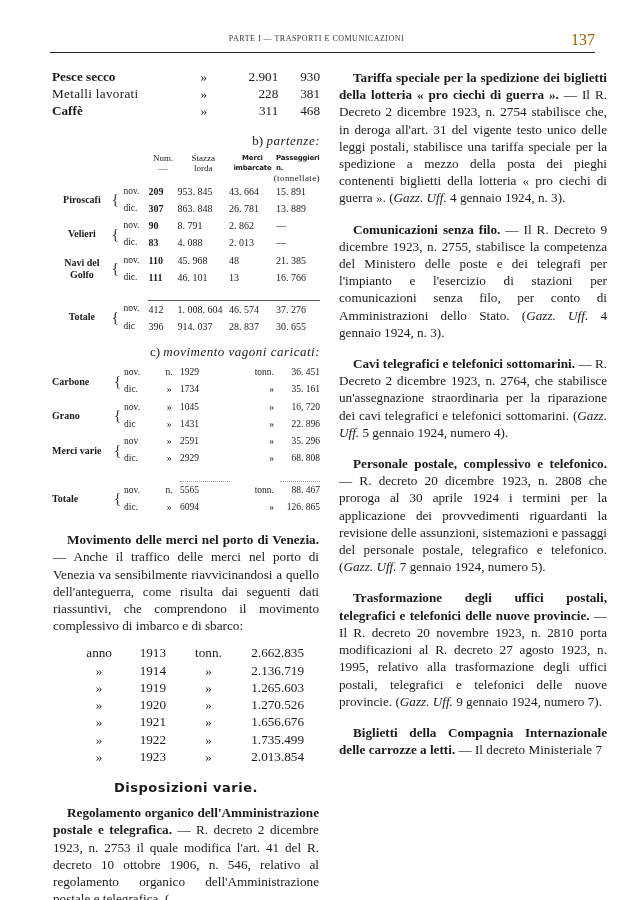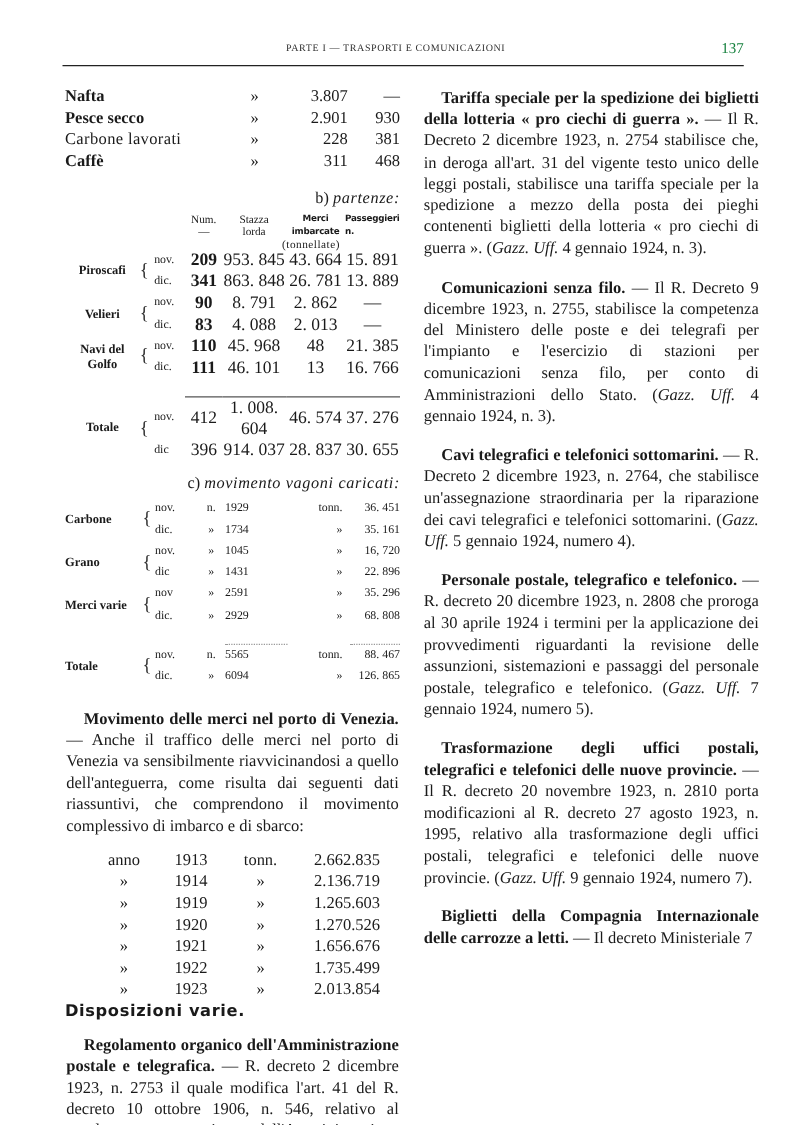--- a/index.html
+++ b/index.html
@@ -8,21 +8,21 @@
     font-family: "DejaVu Serif", "Liberation Serif", serif; color: #1a1a1a;
   }
   .header {
     position: absolute; left: 50px; top: 30px; width: 545px; height: 20px;
   }
   .header .title {
     position: absolute; left: 0; right: 12px; top: 4px; text-align: center;
     font-size: 8px; letter-spacing: 0.5px; font-family: "Liberation Serif", serif; color: #333;
   }
   .header .pnum {
-    position: absolute; right: 0; top: 1px; font-size: 12px; font-family: "Liberation Serif", serif; color: #15803d;
+    position: absolute; right: 0; top: 1px; font-size: 16px; font-family: "Liberation Serif", serif; color: #a16207;
   }
   .header-rule {
     position: absolute; left: 50px; top: 52px; width: 545px; height: 0; border-top: 1.2px solid #222;
   }
   .col {
     position: absolute; top: 68px; width: 268px;
     font-family: "Liberation Serif", serif; font-size: 13.2px; line-height: 17.2px;
   }
   .col-left { left: 52px; }
   .col-right { left: 338px; width: 270px; }
@@ -34,23 +34,23 @@
   .goods td.name.light { font-weight: normal; letter-spacing: 0.3px; }
   .goods td.unit { width: 66px; text-align: center; }
   .goods td.v1 { width: 42px; text-align: right; }
   .goods td.v2 { width: 42px; text-align: right; }
 
   .subhead { text-align: right; margin: 12px 0 4px 0; font-size: 13px; }
   .subhead i { letter-spacing: 0.5px; }
 
   
   .part { font-size: 9.5px; width: 268px; }
-  .part th { font-weight: normal; font-size: 9px; line-height: 10px; vertical-align: top; padding: 0; text-align: center; }
+  .part th { font-weight: normal; font-size: 9px; line-height: 10px; vertical-align: top; padding: 0; text-align: right; }
   .part th.sm { font-family: "DejaVu Sans", sans-serif; font-weight: bold; font-size: 7px; letter-spacing: -0.2px; }
-  .part td { padding: 0; height: 14px; font-size: 14px; text-align: center; }
+  .part td { padding: 0; height: 14px; font-size: 10px; text-align: left; }
   .part td.grp { text-align: center; font-weight: bold; font-size: 10px; line-height: 12px; width: 62px; }
   .part td.br { width: 12px; text-align: left; font-size: 15px; color: #333; }
   .part td.mo { width: 26px; text-align: left; font-size: 9.5px; }
   .part td.num { width: 30px; font-weight: bold; }
   .part td.num.light { font-weight: normal; }
   .part td.stz { width: 54px; }
   .part td.mer { width: 48px; }
   .part td.pas { width: 44px; }
   .part .rule td.r { border-bottom: 1px solid #555; height: 3px; }
   .tonnellate { text-align: center; font-size: 9.5px; letter-spacing: 0.4px; }
@@ -73,51 +73,45 @@
   .gap { height: 12px; }
 
   .years { margin: 10px 16px 0 24px; font-size: 13.2px; }
   .years td { padding: 0; height: 16.3px; }
   .years td.a { width: 48px; text-align: center; }
   .years td.y { width: 64px; text-align: center; }
   .years td.u { width: 52px; text-align: center; }
   .years td.v { width: 72px; text-align: right; }
 
   .section-title {
-    text-align: left; font-family: "DejaVu Sans", "Liberation Sans", sans-serif; font-weight: bold;
-    font-size: 13px; letter-spacing: 0.5px; margin: 2px 0 8px 0;
+    text-align: center; font-family: "DejaVu Sans", "Liberation Sans", sans-serif; font-weight: bold;
+    font-size: 13px; letter-spacing: 0.5px; margin: 14px 0 8px 0;
   }
 </style>
 </head>
 <body>
 
 <div class="header">
   <div class="title">PARTE I — TRASPORTI E COMUNICAZIONI</div>
   <div class="pnum">137</div>
 </div>
 <div class="header-rule"></div>
 
 <div class="col col-left">
 
   <table class="goods">
     <tbody id="goods-body">
         <tr>
-          <td class="name">Nafta</td>
-          <td class="unit">»</td>
-          <td class="v1">3.807</td>
-          <td class="v2">—</td>
-        </tr>
-        <tr>
           <td class="name">Pesce secco</td>
           <td class="unit">»</td>
           <td class="v1">2.901</td>
           <td class="v2">930</td>
         </tr>
         <tr>
-          <td class="name light">Carbone lavorati</td>
+          <td class="name light">Metalli lavorati</td>
           <td class="unit">»</td>
           <td class="v1">228</td>
           <td class="v2">381</td>
         </tr>
         <tr>
           <td class="name">Caffè</td>
           <td class="unit">»</td>
           <td class="v1">311</td>
           <td class="v2">468</td>
         </tr>
@@ -156,21 +150,21 @@
           <td class="grp" rowspan="2">Piroscafi</td>
           <td class="br" rowspan="2">{</td>
           <td class="mo">nov.</td>
           <td class="num">209</td>
           <td class="stz">953. 845</td>
           <td class="mer">43. 664</td>
           <td class="pas">15. 891</td>
         </tr>
         <tr>
           <td class="mo">dic.</td>
-          <td class="num">341</td>
+          <td class="num">307</td>
           <td class="stz">863. 848</td>
           <td class="mer">26. 781</td>
           <td class="pas">13. 889</td>
         </tr>
         <tr>
           <td class="grp" rowspan="2">Velieri</td>
           <td class="br" rowspan="2">{</td>
           <td class="mo">nov.</td>
           <td class="num">90</td>
           <td class="stz">8. 791</td>
@@ -368,20 +362,20 @@
 </div>
 
 <div class="col col-right">
   <div id="right-articles">
       <p class="para"><b>Tariffa speciale per la spedizione dei biglietti della lotteria « pro ciechi di guerra ».</b><span> — Il R. Decreto 2 dicembre 1923, n. 2754 stabilisce che, in deroga all'art. 31 del vigente testo unico delle leggi postali, stabilisce una tariffa speciale per la spedizione a mezzo della posta dei pieghi contenenti biglietti della lotteria « pro ciechi di guerra ». (</span><i>Gazz. Uff.</i><span> 4 gennaio 1924, n. 3).</span></p>
       <div class="gap"></div>
       <p class="para"><b>Comunicazioni senza filo.</b><span> — Il R. Decreto 9 dicembre 1923, n. 2755, stabilisce la competenza del Ministero delle poste e dei telegrafi per l'impianto e l'esercizio di stazioni per comunicazioni senza filo, per conto di Amministrazioni dello Stato. (</span><i>Gazz. Uff.</i><span> 4 gennaio 1924, n. 3).</span></p>
       <div class="gap"></div>
       <p class="para"><b>Cavi telegrafici e telefonici sottomarini.</b><span> — R. Decreto 2 dicembre 1923, n. 2764, che stabilisce un'assegnazione straordinaria per la riparazione dei cavi telegrafici e telefonici sottomarini. (</span><i>Gazz. Uff.</i><span> 5 gennaio 1924, numero 4).</span></p>
       <div class="gap"></div>
-      <p class="para"><b>Personale postale, telegrafico e telefonico.</b><span> — R. decreto 20 dicembre 1923, n. 2808 che proroga al 30 aprile 1924 i termini per la applicazione dei provvedimenti riguardanti la revisione delle assunzioni, sistemazioni e passaggi del personale postale, telegrafico e telefonico. (</span><i>Gazz. Uff.</i><span> 7 gennaio 1924, numero 5).</span></p>
+      <p class="para"><b>Personale postale, complessivo e telefonico.</b><span> — R. decreto 20 dicembre 1923, n. 2808 che proroga al 30 aprile 1924 i termini per la applicazione dei provvedimenti riguardanti la revisione delle assunzioni, sistemazioni e passaggi del personale postale, telegrafico e telefonico. (</span><i>Gazz. Uff.</i><span> 7 gennaio 1924, numero 5).</span></p>
       <div class=""></div>
       <div class="gap"></div>
       <p class="para"><b>Trasformazione degli uffici postali, telegrafici e telefonici delle nuove provincie.</b><span> — Il R. decreto 20 novembre 1923, n. 2810 porta modificazioni al R. decreto 27 agosto 1923, n. 1995, relativo alla trasformazione degli uffici postali, telegrafici e telefonici delle nuove provincie. (</span><i>Gazz. Uff.</i><span> 9 gennaio 1924, numero 7).</span></p>
       <div class="gap"></div>
       <p class="para"><b>Biglietti della Compagnia Internazionale delle carrozze a letti.</b><span> — Il decreto Ministeriale 7</span></p>
     </div>
 </div>
 
 </body></html>

